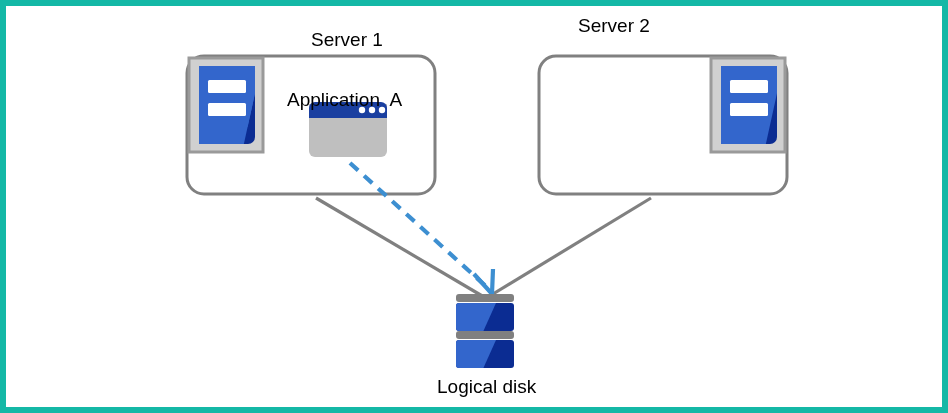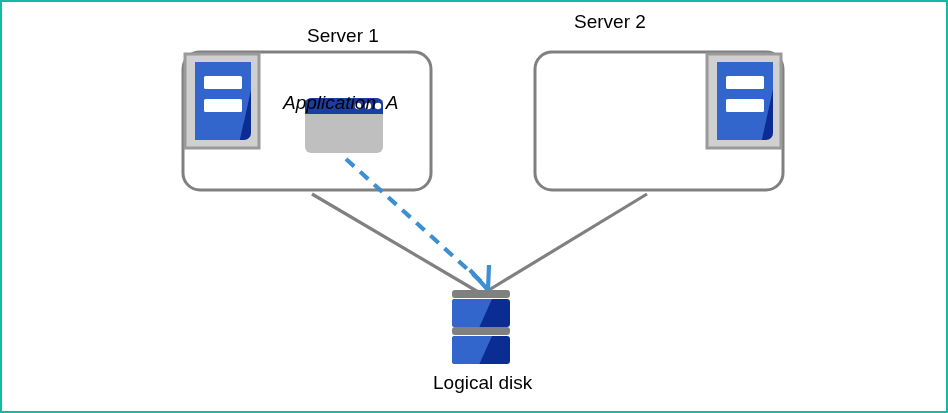--- a/index.html
+++ b/index.html
@@ -8,42 +8,42 @@
     background: #ffffff;
   }
   body {
     font-family: "Liberation Sans", sans-serif;
   }
   #canvas {
     position: relative;
     width: 948px;
     height: 413px;
     background: #ffffff;
-    border: 2px solid #14b8a6;
+    border: 6px solid #14b8a6;
     box-sizing: border-box;
     overflow: hidden;
   }
   .svg-layer {
     position: absolute;
     left: 0;
     top: 0;
     width: 948px;
     height: 413px;
   }
   .label {
     position: absolute;
     color: #000000;
     font-size: 19px;
     line-height: 22px;
     white-space: pre;
     letter-spacing: 0px;
   }
   #server1-title { left: 305px; top: 23px; }
   #server2-title { left: 572px; top: 9px; }
-  #app-a-title   { left: 281px; top: 90px; font-style: italic; }
+  #app-a-title   { left: 281px; top: 83px; }
   #disk-title    { left: 431px; top: 370px; }
 </style>
 </head>
 <body>
 
 <div id="canvas">
 
   <svg class="svg-layer" viewBox="0 0 948 413" xmlns="http://www.w3.org/2000/svg">
 
     <defs>

